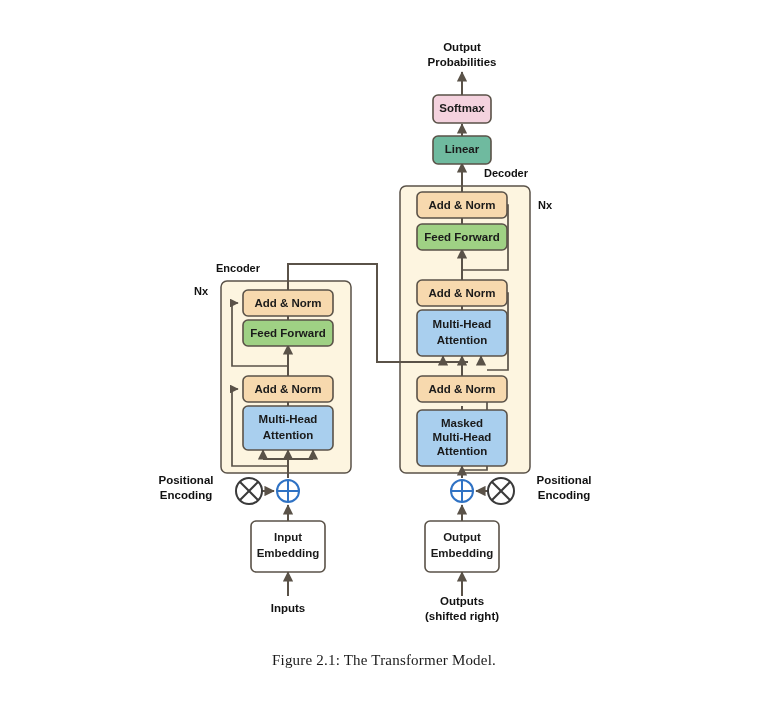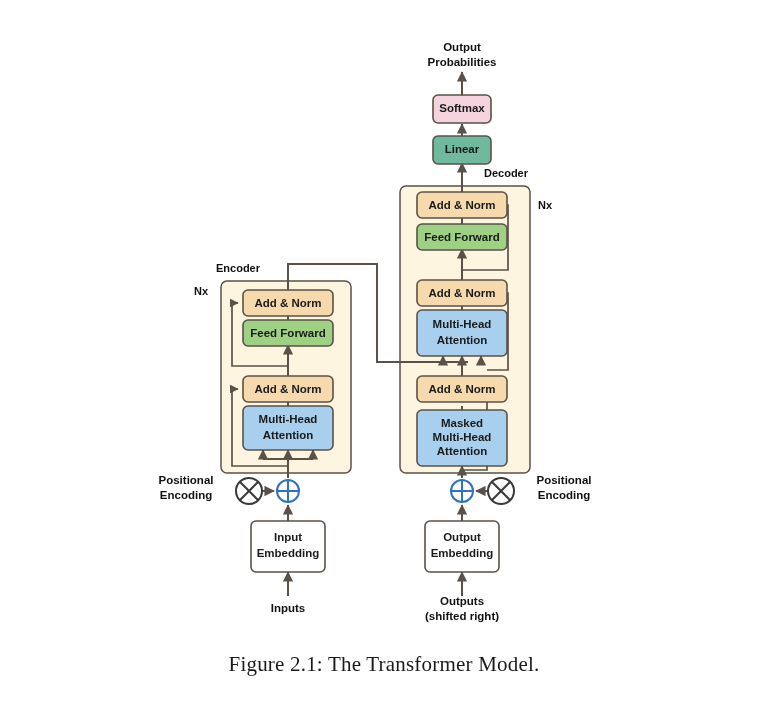--- a/index.html
+++ b/index.html
@@ -59,21 +59,21 @@
     fill: #111111;
     dominant-baseline: middle;
   }
   .caption {
     position: absolute;
     left: 0;
     top: 652px;
     width: 768px;
     text-align: center;
     font-family: "Liberation Serif", serif;
-    font-size: 21px;
+    font-size: 15px;
     color: #1a1a1a;
     letter-spacing: 0.2px;
   }
   .blockbox { stroke: #5a5248; stroke-width: 1.6; }
   .plainbox { fill: #ffffff; stroke: #5a5248; stroke-width: 1.6; }
   .groupbox { fill: #fdf5e0; stroke: #5a5248; stroke-width: 1.5; }
   .flowline { stroke: #5a5248; stroke-width: 2; fill: none; stroke-linecap: butt; stroke-linejoin: miter; }
   .thinline { stroke: #5a5248; stroke-width: 1.7; fill: none; }
   .arrowfill { fill: #5a5248; }
   .circ-plus { fill: #ffffff; stroke: #2f72c4; stroke-width: 2; }

